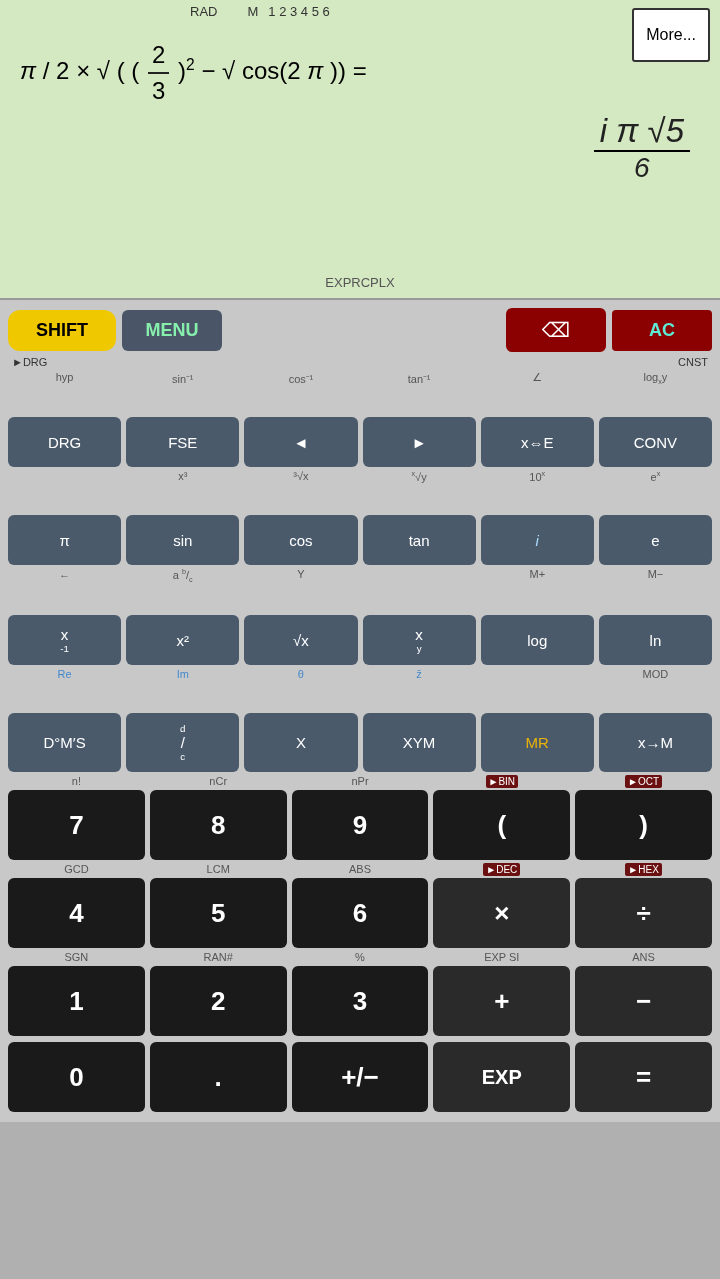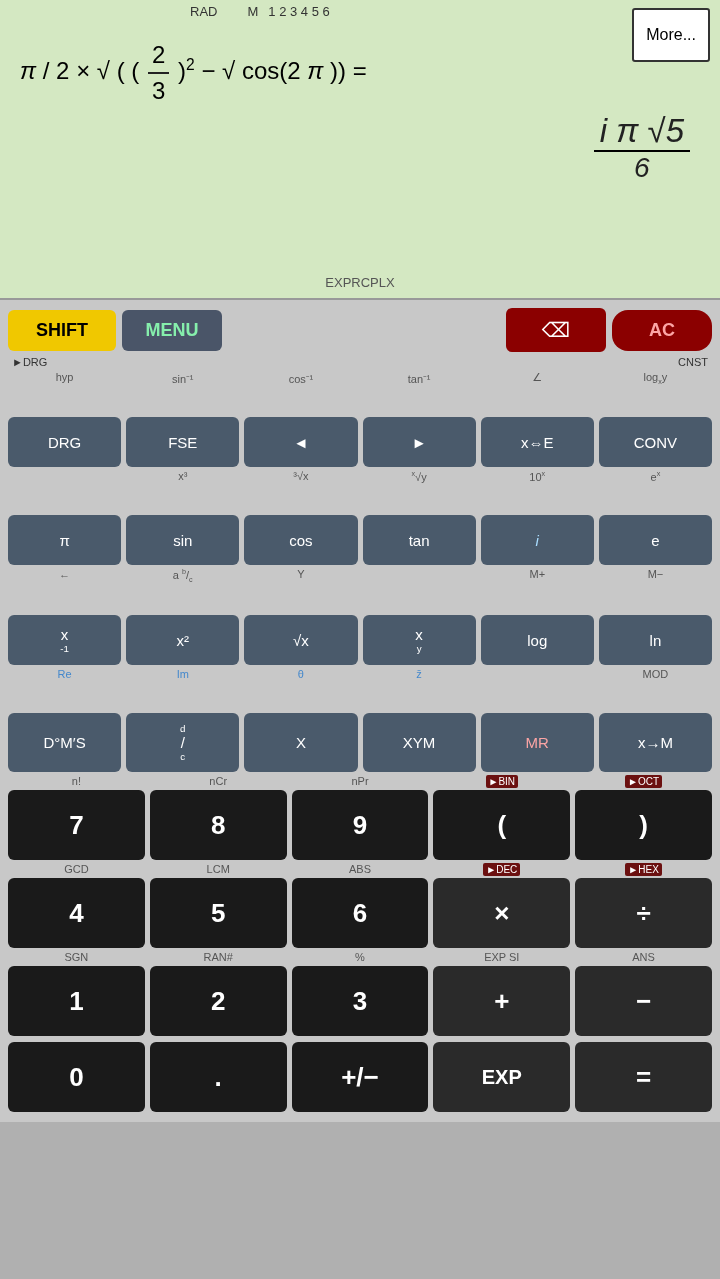--- a/index.html
+++ b/index.html
@@ -69,21 +69,21 @@
       align-items: center;
       margin-bottom: 4px;
       gap: 6px;
     }
     .btn-shift {
       background: #f0c800;
       color: #000;
       font-weight: bold;
       font-size: 18px;
       border: none;
-      border-radius: 6px;
+      border-radius: 12px;
       padding: 10px 28px;
       cursor: pointer;
       min-width: 100px;
     }
     .btn-menu {
       background: #4a5568;
       color: #86efac;
       font-weight: bold;
       font-size: 18px;
       border: none;
@@ -98,25 +98,25 @@
       color: white;
       font-size: 20px;
       border: none;
       border-radius: 6px;
       padding: 10px 18px;
       cursor: pointer;
       min-width: 100px;
     }
     .btn-ac {
       background: #8b0000;
-      color: #fca5a5;
+      color: #5eead4;
       font-weight: bold;
       font-size: 18px;
       border: none;
-      border-radius: 16px;
+      border-radius: 4px;
       padding: 10px 18px;
       cursor: pointer;
       min-width: 100px;
     }
 
     
     .btn-row {
       display: flex;
       gap: 5px;
       margin-bottom: 2px;
@@ -172,21 +172,21 @@
       font-weight: bold;
       cursor: pointer;
       text-align: center;
       min-height: 70px;
       display: flex;
       align-items: center;
       justify-content: center;
     }
 
     
-    .btn-mr { color: #fca5a5; }
+    .btn-mr { color: #eab308; }
     .btn-i { color: #aaddff; font-style: italic; }
 
     .sec-row {
       display: flex;
       gap: 5px;
       padding: 1px 0;
     }
     .sec-cell {
       flex: 1;
       text-align: center;

